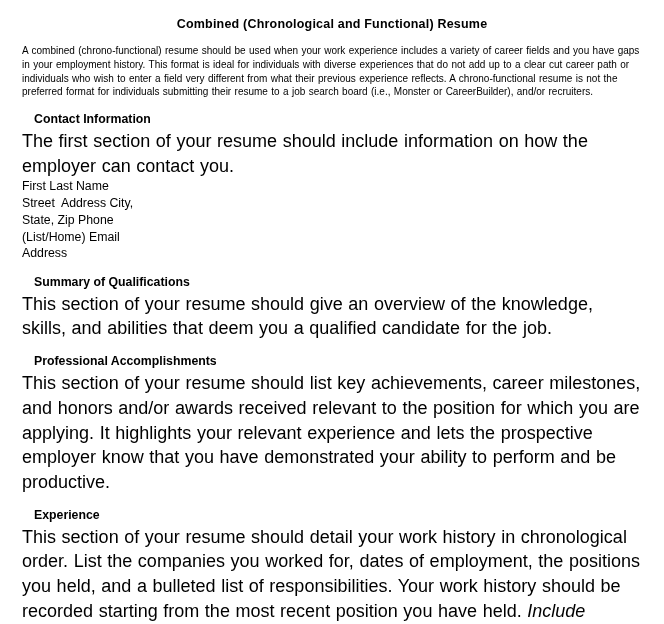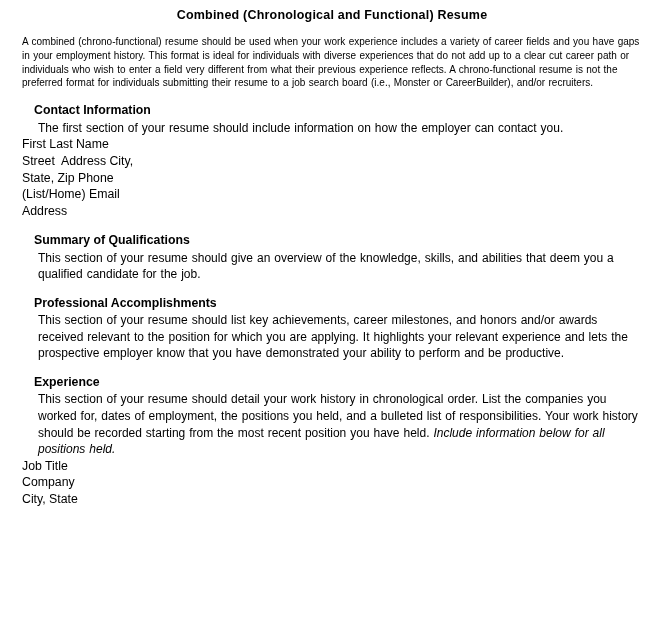--- a/index.html
+++ b/index.html
@@ -11,21 +11,21 @@
     height: 624px;
     background: #ffffff;
     font-family: "Liberation Sans", sans-serif;
     color: #000000;
     overflow: hidden;
   }
   .page {
     box-sizing: border-box;
     width: 664px;
     height: 488px;
-    padding: 4px 22px 0 22px;
+    padding: 13px 22px 0 22px;
     position: relative;
   }
   .doc-title {
     text-align: center;
     font-weight: bold;
     font-size: 12.5px;
     letter-spacing: .2px;
     margin: 4px 0 12px 0;
     line-height: 1.2;
   }
@@ -36,23 +36,23 @@
     margin: 0 0 12px 0;
     word-spacing: .6px;
   }
   .section-heading {
     font-weight: bold;
     font-size: 12.3px;
     line-height: 1.35;
     margin: 0 0 1px 12px;
   }
   .section-body {
-    font-size: 12px;
+    font-size: 18px;
     line-height: 1.38;
-    margin: 0 0 12px 16px;
+    margin: 0 0 12px 0;
     word-spacing: .6px;
   }
   .lines {
     font-size: 12.3px;
     line-height: 1.36;
     margin: 0 0 12px 0;
   }
   .lines div {
     white-space: pre;
   }

